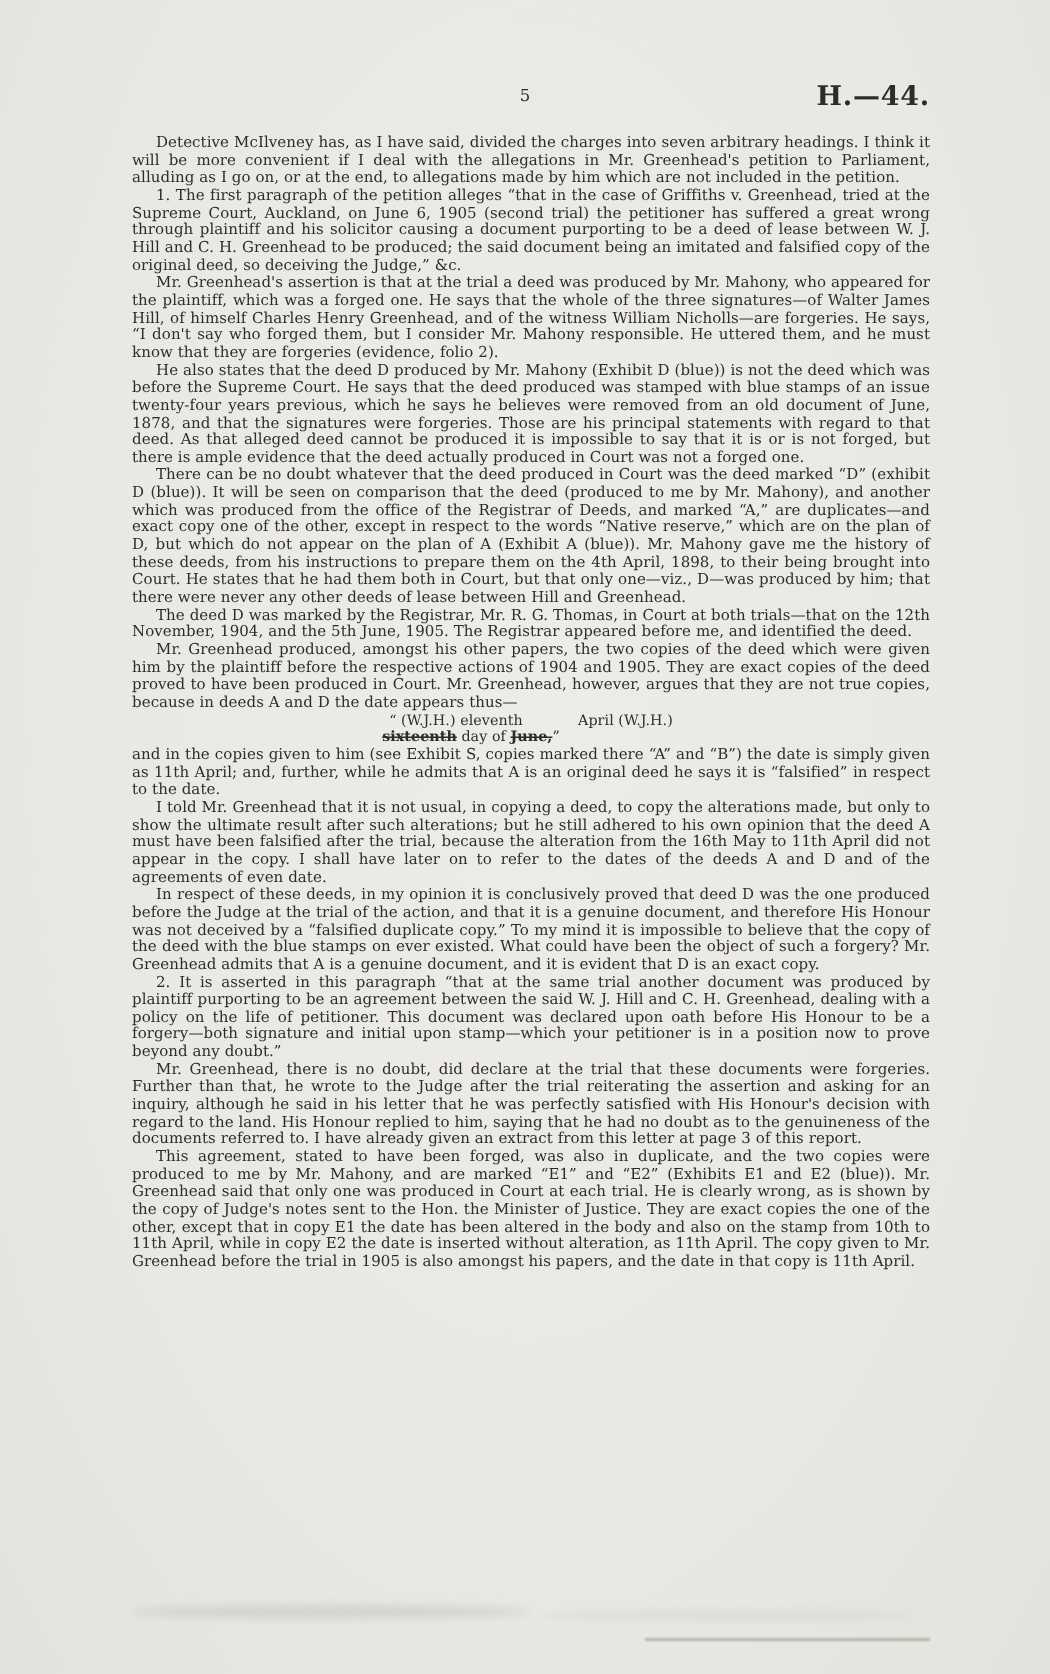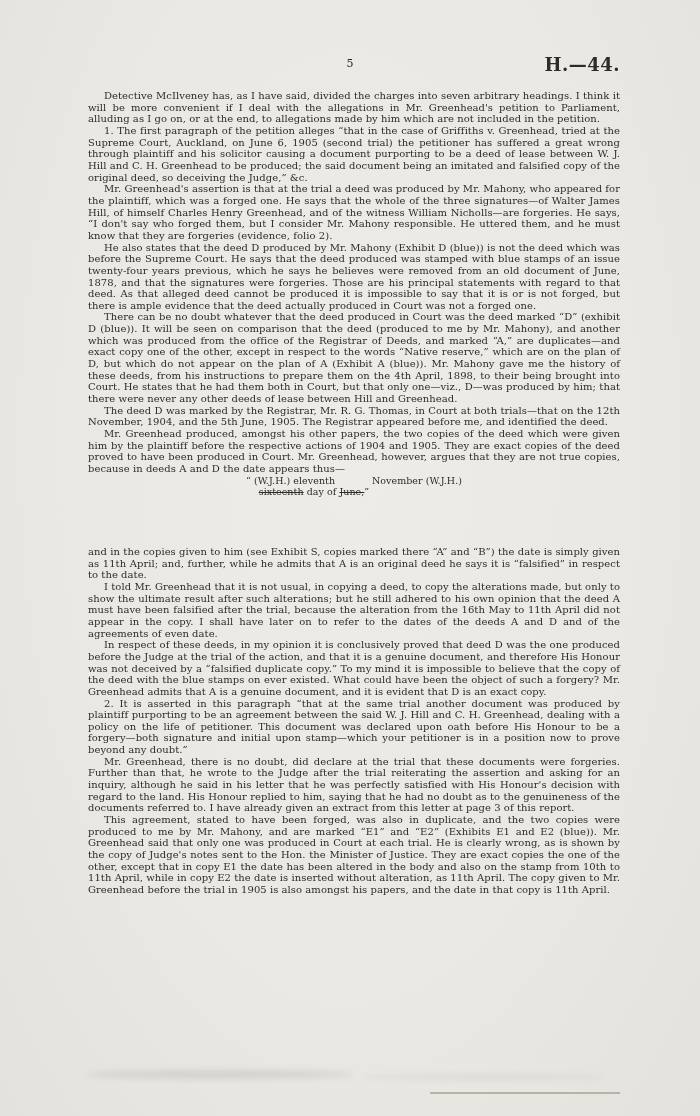--- a/index.html
+++ b/index.html
@@ -29,28 +29,28 @@
   .text-block {
     position: absolute;
     top: 90px; left: 88px;
     width: 532px;
     font-size: 10px;
     line-height: 11.65px;
     text-align: justify;
     letter-spacing: 0.05px;
   }
   .text-block p { margin: 0; text-indent: 16px; }
-  .text-block p.no-indent { text-indent: 0; margin-top: 48px; }
+  .text-block p.no-indent { text-indent: 0; }
   .date-block {
     text-align: center;
     font-size: 9.5px;
   }
   .date-line1 { white-space: pre; }
   .date-line2 { position: relative; left: -40px; }
-  .strike { text-decoration: line-through; text-decoration-thickness: 1px; }
+  .strike { text-decoration: line-through; text-decoration-thickness: 1px; font-weight: bold; }
   
   .smudge-a {
     position: absolute; left: 86px; top: 1070px;
     width: 268px; height: 9px;
     background: #c7c5bf; border-radius: 50%;
     filter: blur(3px); opacity: 0.6;
   }
   .smudge-b {
     position: absolute; left: 360px; top: 1074px;
     width: 250px; height: 6px;
@@ -75,21 +75,21 @@
   <div class="text-block">
     <p>Detective McIlveney has, as I have said, divided the charges into seven arbitrary headings. I think it will be more convenient if I deal with the allegations in Mr. Greenhead's petition to Parliament, alluding as I go on, or at the end, to allegations made by him which are not included in the petition.</p>
     <p>1. The first paragraph of the petition alleges “that in the case of Griffiths v. Greenhead, tried at the Supreme Court, Auckland, on June 6, 1905 (second trial) the petitioner has suffered a great wrong through plaintiff and his solicitor causing a document purporting to be a deed of lease between W. J. Hill and C. H. Greenhead to be produced; the said document being an imitated and falsified copy of the original deed, so deceiving the Judge,” &amp;c.</p>
     <p>Mr. Greenhead's assertion is that at the trial a deed was produced by Mr. Mahony, who appeared for the plaintiff, which was a forged one.  He says that the whole of the three signatures—of Walter James Hill, of himself Charles Henry Greenhead, and of the witness William Nicholls—are forgeries.  He says, “I don't say who forged them, but I consider Mr. Mahony responsible. He uttered them, and he must know that they are forgeries (evidence, folio 2).</p>
     <p>He also states that the deed D produced by Mr. Mahony (Exhibit D (blue)) is not the deed which was before the Supreme Court.  He says that the deed produced was stamped with blue stamps of an issue twenty-four years previous, which he says he believes were removed from an old document of June, 1878, and that the signatures were forgeries.  Those are his principal statements with regard to that deed.  As that alleged deed cannot be produced it is impossible to say that it is or is not forged, but there is ample evidence that the deed actually produced in Court was not a forged one.</p>
     <p>There can be no doubt whatever that the deed produced in Court was the deed marked “D” (exhibit D (blue)).  It will be seen on comparison that the deed (produced to me by Mr. Mahony), and another which was produced from the office of the Registrar of Deeds, and marked “A,” are duplicates—and exact copy one of the other, except in respect to the words “Native reserve,” which are on the plan of D, but which do not appear on the plan of A (Exhibit A (blue)).  Mr. Mahony gave me the history of these deeds, from his instructions to prepare them on the 4th April, 1898, to their being brought into Court.  He states that he had them both in Court, but that only one—viz., D—was produced by him; that there were never any other deeds of lease between Hill and Greenhead.</p>
     <p>The deed D was marked by the Registrar, Mr. R. G. Thomas, in Court at both trials—that on the 12th November, 1904, and the 5th June, 1905.  The Registrar appeared before me, and identified the deed.</p>
     <p>Mr. Greenhead produced, amongst his other papers, the two copies of the deed which were given him by the plaintiff before the respective actions of 1904 and 1905.  They are exact copies of the deed proved to have been produced in Court.  Mr. Greenhead, however, argues that they are not true copies, because in deeds A and D the date appears thus—</p>
 
     <div class="date-block">
-      <div class="date-line1">“ (W.J.H.) eleventh            November (W.J.H.)</div>
+      <div class="date-line1">“ (W.J.H.) eleventh            April (W.J.H.)</div>
       <div class="date-line2"><span class="strike">sixteenth</span><span> day of </span><span class="strike">June,</span><span>”</span></div>
     </div>
 
     <p class="no-indent">and in the copies given to him (see Exhibit S, copies marked there “A” and “B”) the date is simply given as 11th April;  and, further, while he admits that A is an original deed he says it is “falsified” in respect to the date.</p>
     <p>I told Mr. Greenhead that it is not usual, in copying a deed, to copy the alterations made, but only to show the ultimate result after such alterations; but he still adhered to his own opinion that the deed A must have been falsified after the trial, because the alteration from the 16th May to 11th April did not appear in the copy.  I shall have later on to refer to the dates of the deeds A and D and of the agreements of even date.</p>
     <p>In respect of these deeds, in my opinion it is conclusively proved that deed D was the one produced before the Judge at the trial of the action, and that it is a genuine document, and therefore His Honour was not deceived by a “falsified duplicate copy.”  To my mind it is impossible to believe that the copy of the deed with the blue stamps on ever existed.  What could have been the object of such a forgery?  Mr. Greenhead admits that A is a genuine document, and it is evident that D is an exact copy.</p>
     <p>2. It is asserted in this paragraph “that at the same trial another document was produced by plaintiff purporting to be an agreement between the said W. J. Hill and C. H. Greenhead, dealing with a policy on the life of petitioner.  This document was declared upon oath before His Honour to be a forgery—both signature and initial upon stamp—which your petitioner is in a position now to prove beyond any doubt.”</p>
     <p>Mr. Greenhead, there is no doubt, did declare at the trial that these documents were forgeries. Further than that, he wrote to the Judge after the trial reiterating the assertion and asking for an inquiry, although he said in his letter that he was perfectly satisfied with His Honour's decision with regard to the land.  His Honour replied to him, saying that he had no doubt as to the genuineness of the documents referred to.  I have already given an extract from this letter at page 3 of this report.</p>
     <p>This agreement, stated to have been forged, was also in duplicate, and the two copies were produced to me by Mr. Mahony, and are marked “E1” and “E2” (Exhibits E1 and E2 (blue)). Mr. Greenhead said that only one was produced in Court at each trial.  He is clearly wrong, as is shown by the copy of Judge's notes sent to the Hon. the Minister of Justice.  They are exact copies the one of the other, except that in copy E1 the date has been altered in the body and also on the stamp from 10th to 11th April, while in copy E2 the date is inserted without alteration, as 11th April.  The copy given to Mr. Greenhead before the trial in 1905 is also amongst his papers, and the date in that copy is 11th April.</p>
   </div>

